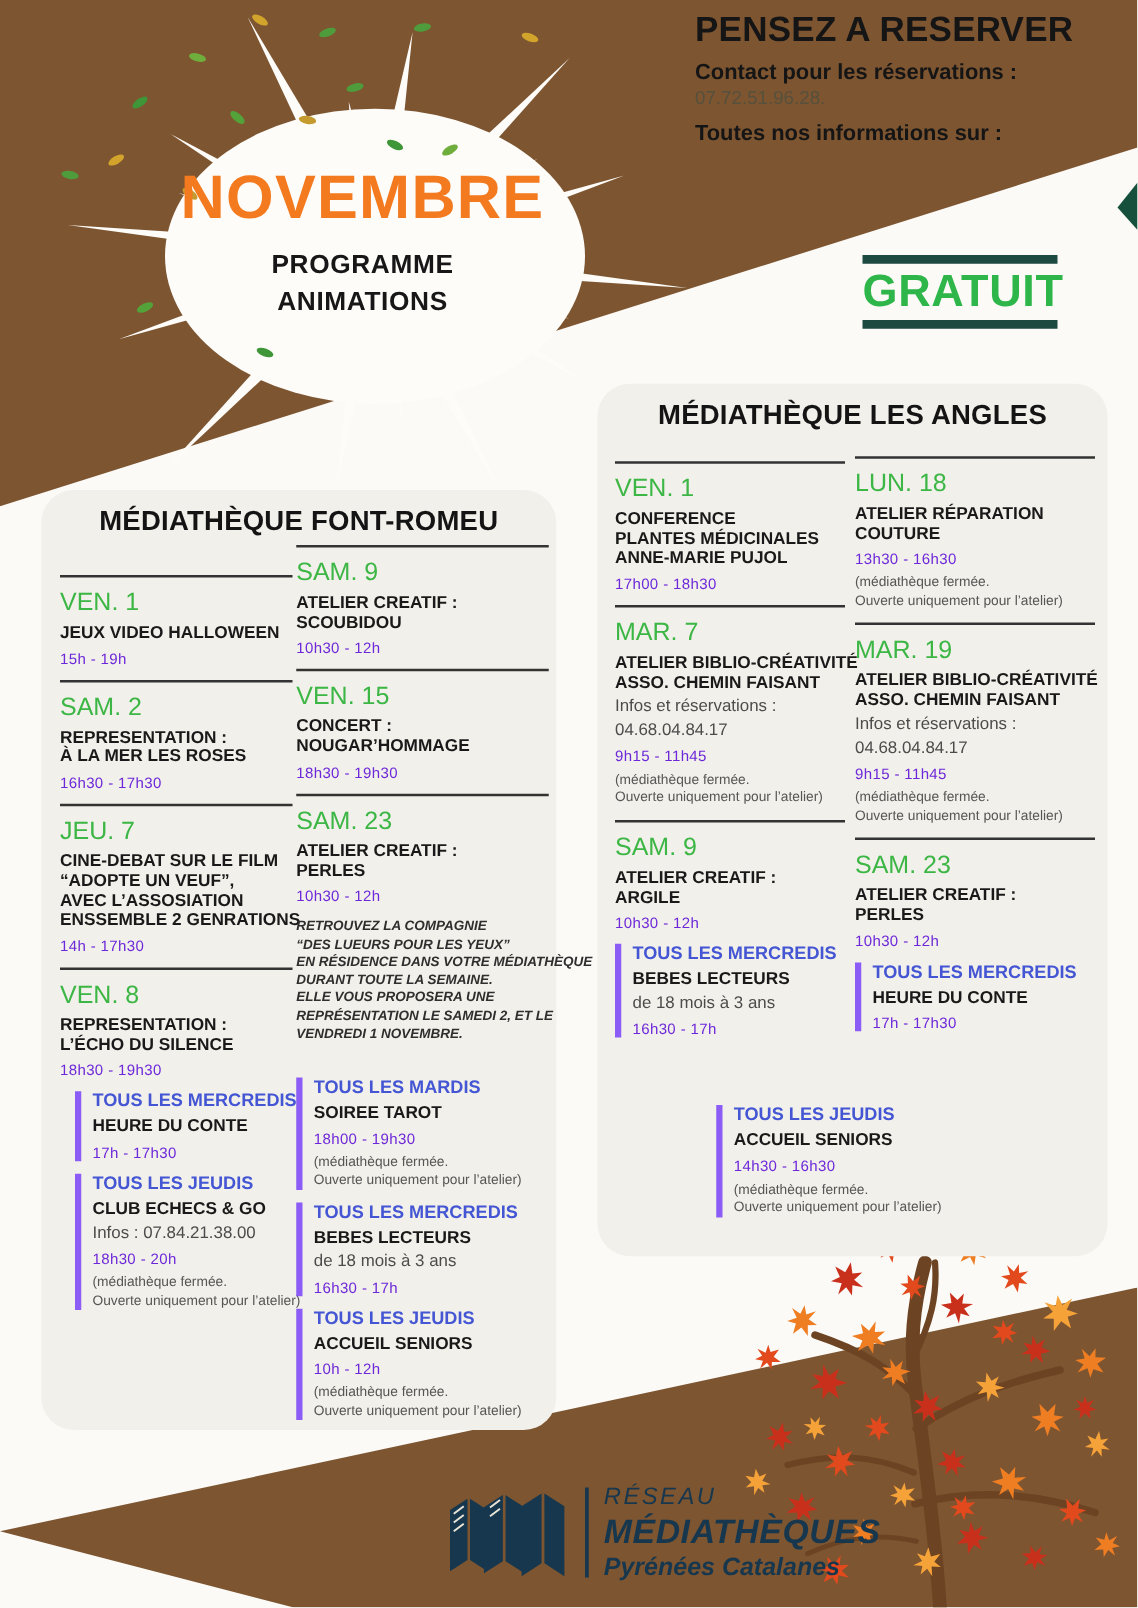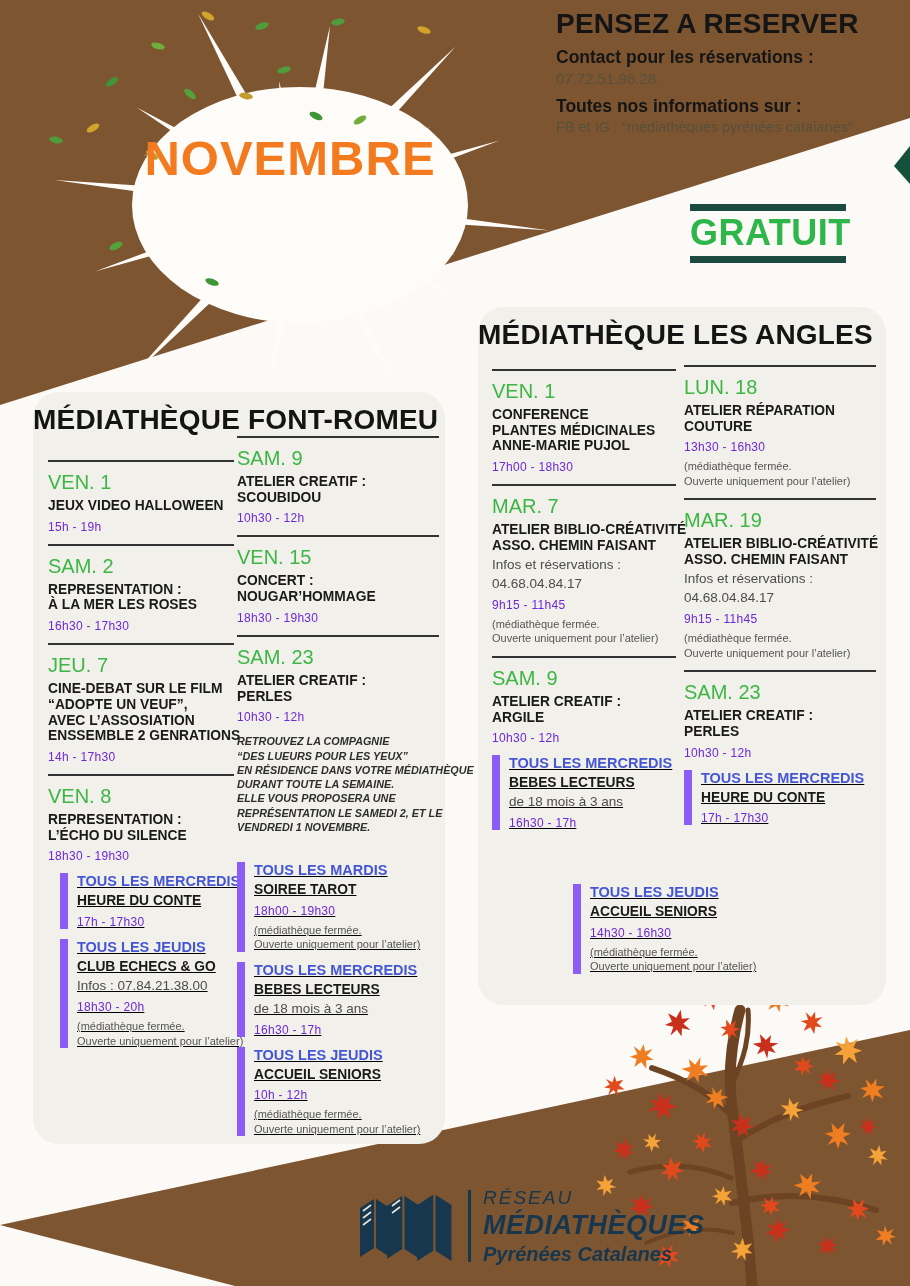--- a/index.html
+++ b/index.html
@@ -44,40 +44,40 @@
   .reserve .r-dim{font-size:15px;color:#57503c;margin-bottom:9px;}
   .gratuit{position:absolute;left:690px;top:204px;width:156px;z-index:3;text-align:center;}
   .gratuit .bar{height:7px;background:#1c4a40;}
   .gratuit .g-text{font-size:36px;font-weight:bold;color:#2fb64a;letter-spacing:0.5px;margin:1px 0 2px;}
 
   
   .panel{position:absolute;background:#f2f0ea;border-radius:26px;z-index:3;}
   #p-fr{left:33px;top:392px;width:412px;height:752px;}
   #p-la{left:478px;top:307px;width:408px;height:698px;}
   .section-title{
-    position:absolute;left:0;right:0;top:12px;text-align:left;
-    font-size:28px;font-weight:bold;color:#141414;letter-spacing:0.2px;
+    position:absolute;left:0;right:0;top:12px;text-align:center;
+    font-size:22px;font-weight:bold;color:#141414;letter-spacing:0.2px;
   }
   .col{position:absolute;}
   #s0c0{left:15px;top:64px;width:186px;}
   #s0c1{left:204px;top:40px;width:202px;}
   #s1c0{left:14px;top:58px;width:184px;}
   #s1c1{left:206px;top:54px;width:192px;}
   #angles-foot{position:absolute;left:95px;top:576px;width:240px;}
 
   
   .evwrap{margin-bottom:10px;}
   .sepline{height:2px;background:#333;margin:4px 0 9px;}
   .date{color:#3cb645;font-weight:normal;font-size:20px;margin:1px 0 4px;white-space:nowrap;}
   .etitle{font-weight:bold;font-size:13.8px;color:#191919;line-height:1.14;white-space:nowrap;}
   .einfo{font-size:13.5px;color:#4c4c4c;line-height:1.2;margin-top:3px;white-space:nowrap;}
   .etime{font-size:12px;color:#6d28d9;margin-top:6px;letter-spacing:0.3px;white-space:nowrap;}
   .enote{font-size:11px;color:#555;line-height:1.32;white-space:nowrap;}
   .enote.first{margin-top:5px;}
-  .rec{border-left:8px solid #8b5cf6;padding-left:9px;text-decoration:underline;}
+  .rec{border-left:5px solid #8b5cf6;padding-left:9px;}
   .rlabel{color:#4456d4;font-weight:bold;font-size:14.5px;margin:1px 0 4px;white-space:nowrap;}
   #s0c0 .rec{margin-left:12px;}
   .inote{font-style:italic;font-weight:bold;font-size:10.8px;color:#2e2e2e;line-height:1.32;margin:0 0 28px;}
   .inote-line{white-space:nowrap;}
 
   
   .logo{position:absolute;left:358px;top:1186px;z-index:3;display:flex;align-items:center;}
   .logo-divider{width:3px;height:72px;background:#16374e;margin:0 12px 0 10px;}
   .logo-text{color:#16374e;font-style:italic;}
   .logo-l1{font-size:19px;letter-spacing:2px;font-weight:normal;}
@@ -130,27 +130,28 @@
     <ellipse rx="7" ry="3.2" fill="#54a33a" transform="translate(116,246) rotate(-25)"></ellipse>
     <ellipse rx="7" ry="3.2" fill="#3f9638" transform="translate(212,282) rotate(20)"></ellipse>
     <ellipse rx="7" ry="3.2" fill="#c59a2e" transform="translate(152,155) rotate(35)"></ellipse>
     <ellipse rx="7" ry="3.2" fill="#4f9c3c" transform="translate(338,22) rotate(-10)"></ellipse>
     <ellipse rx="7" ry="3.2" fill="#d2a42c" transform="translate(424,30) rotate(20)"></ellipse>
     <ellipse rx="7" ry="3.2" fill="#6fae3c" transform="translate(360,120) rotate(-30)"></ellipse>
   </svg>
 
 <div class="month">NOVEMBRE</div>
 <div class="program">
+  <div>PROGRAMME</div>
+  <div>ANIMATIONS</div>
 </div>
 <div class="reserve">
   <div class="r-title">PENSEZ A RESERVER</div>
   <div class="r-bold">Contact pour les réservations :</div>
   <div class="r-dim">07.72.51.96.28.</div>
   <div class="r-bold">Toutes nos informations sur :</div>
-  <div class="r-dim" style="font-size:14.5px;">FB et IG : “médiathèques pyrénées catalanes”</div>
 </div>
 <div class="gratuit">
   <div class="bar"></div>
   <div class="g-text">GRATUIT</div>
   <div class="bar"></div>
 </div>
 
 <div class="panel" id="p-fr">
   <div class="section-title">MÉDIATHÈQUE FONT-ROMEU</div>
   <div class="col" id="s0c0">

